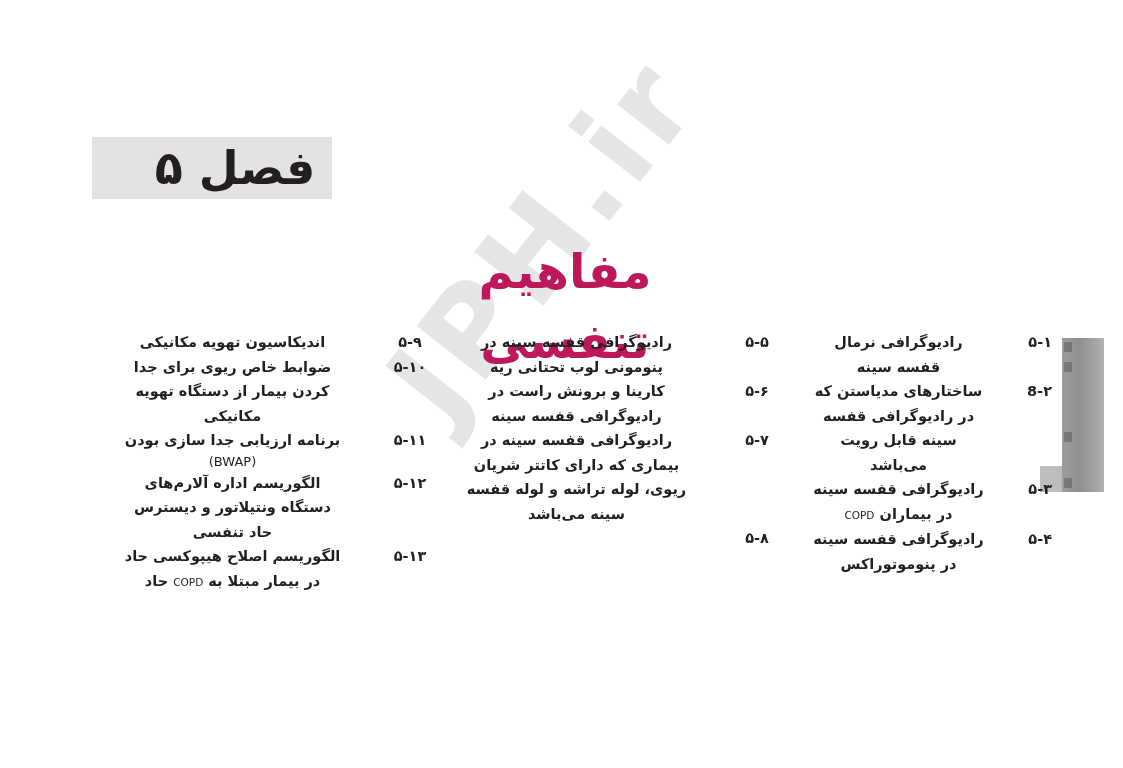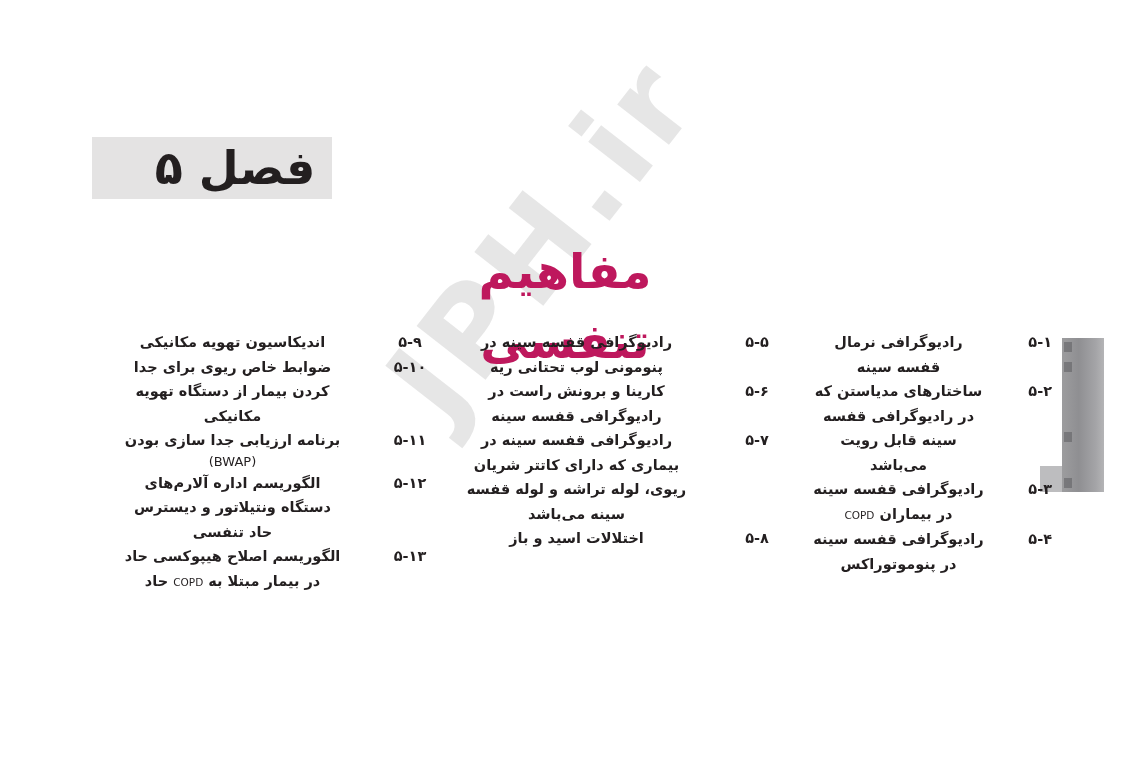--- a/index.html
+++ b/index.html
@@ -79,21 +79,21 @@
 <div class="side-mark" style="left:1064px;top:362px;"></div>
 <div class="side-mark" style="left:1064px;top:432px;"></div>
 <div class="side-mark" style="left:1064px;top:478px;"></div>
 
 <div class="toc-col c1">
   <div class="toc-item">
     <span class="toc-num">۵-۱</span>
     <span class="toc-text">رادیوگرافی نرمال قفسه سینه</span>
   </div>
   <div class="toc-item">
-    <span class="toc-num">۵-۲</span>
+    <span class="toc-num">8-۲</span>
     <span class="toc-text">ساختارهای مدیاستن که در رادیوگرافی قفسه سینه قابل رویت می‌باشد</span>
   </div>
   <div class="toc-item">
     <span class="toc-num">۵-۳</span>
     <span class="toc-text">
       <span>رادیوگرافی قفسه سینه در بیماران</span>
       <span class="latin">COPD</span>
     </span>
   </div>
   <div class="toc-item">
@@ -110,21 +110,20 @@
   <div class="toc-item">
     <span class="toc-num">۵-۶</span>
     <span class="toc-text">کارینا و برونش راست در رادیوگرافی قفسه سینه</span>
   </div>
   <div class="toc-item">
     <span class="toc-num">۵-۷</span>
     <span class="toc-text">رادیوگرافی قفسه سینه در بیماری که دارای کاتتر شریان ریوی، لوله تراشه و لوله قفسه سینه می‌باشد</span>
   </div>
   <div class="toc-item">
     <span class="toc-num">۵-۸</span>
-    <span class="toc-text">اختلالات اسید و باز</span>
   </div>
 </div>
 
 <div class="toc-col c3">
   <div class="toc-item">
     <span class="toc-num">۵-۹</span>
     <span class="toc-text">اندیکاسیون تهویه مکانیکی</span>
   </div>
   <div class="toc-item">
     <span class="toc-num">۵-۱۰</span>

